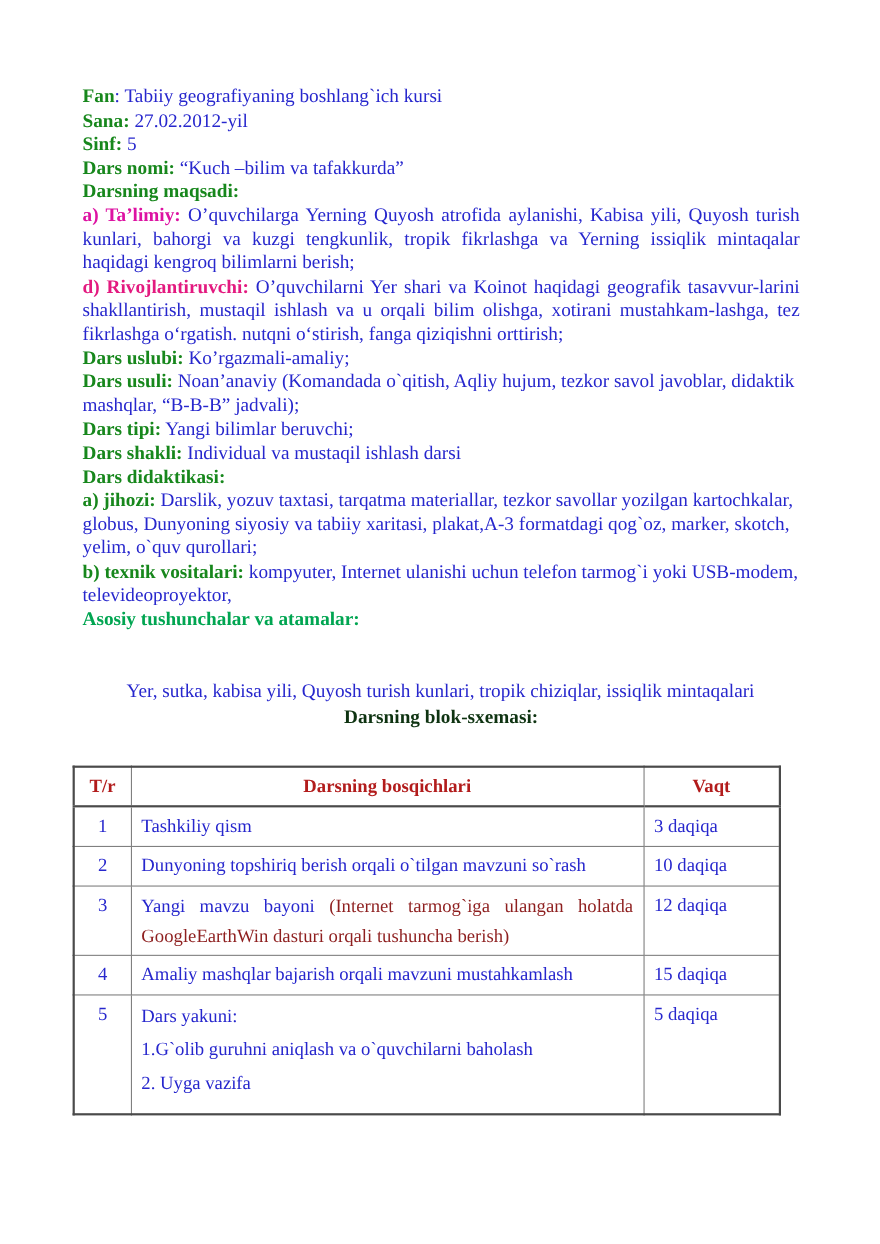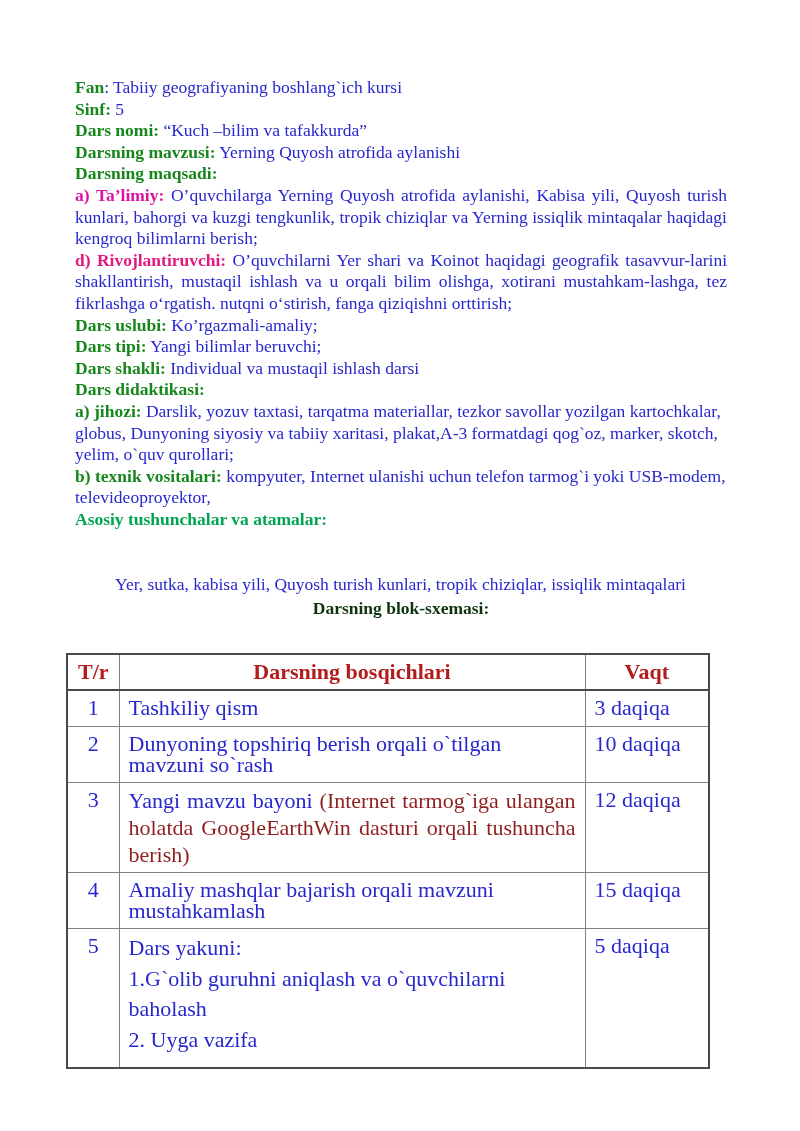--- a/index.html
+++ b/index.html
@@ -27,21 +27,21 @@
   .block-title{
     text-align:center;font-weight:bold;
     color:var(--dark-green,#0e3311);
     margin-top:2px;margin-bottom:33px;
   }
   table.sched{
     border-collapse:collapse;
     margin-left:-9px;
     width:642px;
     table-layout:fixed;
-    font-size:22px;
+    font-size:17px;
     color:var(--blue,#2727cd);
     border:2px solid #4a4a4a;
   }
   table.sched col.c1{width:52px;}
   table.sched col.c2{width:466px;}
   table.sched col.c3{width:124px;}
   table.sched th{
     border:1px solid #808080;
     border-bottom:2px solid #4a4a4a;
     color:var(--table-header-red,#b21c1c);
@@ -62,36 +62,37 @@
   .darkred{color:var(--dark-red,#8e1f1f);}
 </style>
 </head>
 <body>
 
 <div class="page">
   <div class="doc">
 
     <div class="ln"><span class="lab g">Fan</span><span>: Tabiiy geografiyaning boshlang`ich kursi</span></div>
 
+    <div class="ln"><span class="lab g">Sana:</span><span> 27.02.2012-yil</span></div>
 
     <div class="ln"><span class="lab g">Sinf:</span><span> 5</span></div>
 
     <div class="ln"><span class="lab g">Dars nomi:</span><span> “Kuch –bilim va tafakkurda”</span></div>
 
-    <div class="ln"><span class="lab g">Darsning mavzusi:</span><span> Yerning Quyosh atrofida aylanishi</span></div>
 
     <div class="ln"><span class="lab g">Darsning maqsadi:</span></div>
 
-    <div class="ln j"><span class="lab m">a) Ta’limiy:</span><span> O’quvchilarga  Yerning Quyosh atrofida aylanishi, Kabisa yili, Quyosh turish kunlari, bahorgi va kuzgi tengkunlik, tropik chiziqlar va Yerning issiqlik mintaqalar haqidagi kengroq bilimlarni berish;</span></div>
+    <div class="ln j"><span class="lab m">a) Ta’limiy:</span><span> O’quvchilarga  Yerning Quyosh atrofida aylanishi, Kabisa yili, Quyosh turish kunlari, bahorgi va kuzgi tengkunlik, tropik fikrlashga va Yerning issiqlik mintaqalar haqidagi kengroq bilimlarni berish;</span></div>
 
 
     <div class="ln j"><span class="lab mr">d) Rivojlantiruvchi:</span><span> O’quvchilarni  Yer shari va Koinot haqidagi geografik tasavvur-larini shakllantirish, mustaqil ishlash va u orqali bilim olishga, xotirani mustahkam-lashga, tez fikrlashga o‘rgatish. nutqni o‘stirish, fanga qiziqishni orttirish;</span></div>
 
     <div class="ln"><span class="lab g">Dars uslubi:</span><span> Ko’rgazmali-amaliy;</span></div>
 
+    <div class="ln"><span class="lab g">Dars usuli:</span><span> Noan’anaviy (Komandada o`qitish, Aqliy hujum, tezkor savol javoblar, didaktik mashqlar, “B-B-B” jadvali);</span></div>
 
     <div class="ln"><span class="lab g">Dars tipi:</span><span> Yangi bilimlar beruvchi;</span></div>
 
     <div class="ln"><span class="lab g">Dars shakli:</span><span> Individual va mustaqil ishlash darsi</span></div>
 
     <div class="ln"><span class="lab g">Dars didaktikasi:</span></div>
 
     <div class="ln"><span class="lab g">a) jihozi:</span><span> Darslik, yozuv taxtasi, tarqatma materiallar, tezkor savollar yozilgan kartochkalar, globus, Dunyoning siyosiy va tabiiy xaritasi, plakat,A-3 formatdagi qog`oz, marker, skotch, yelim, o`quv qurollari;</span></div>
 
     <div class="ln"><span class="lab g">b) texnik vositalari:</span><span> kompyuter,  Internet ulanishi uchun telefon tarmog`i yoki USB-modem, televideoproyektor,</span></div>

